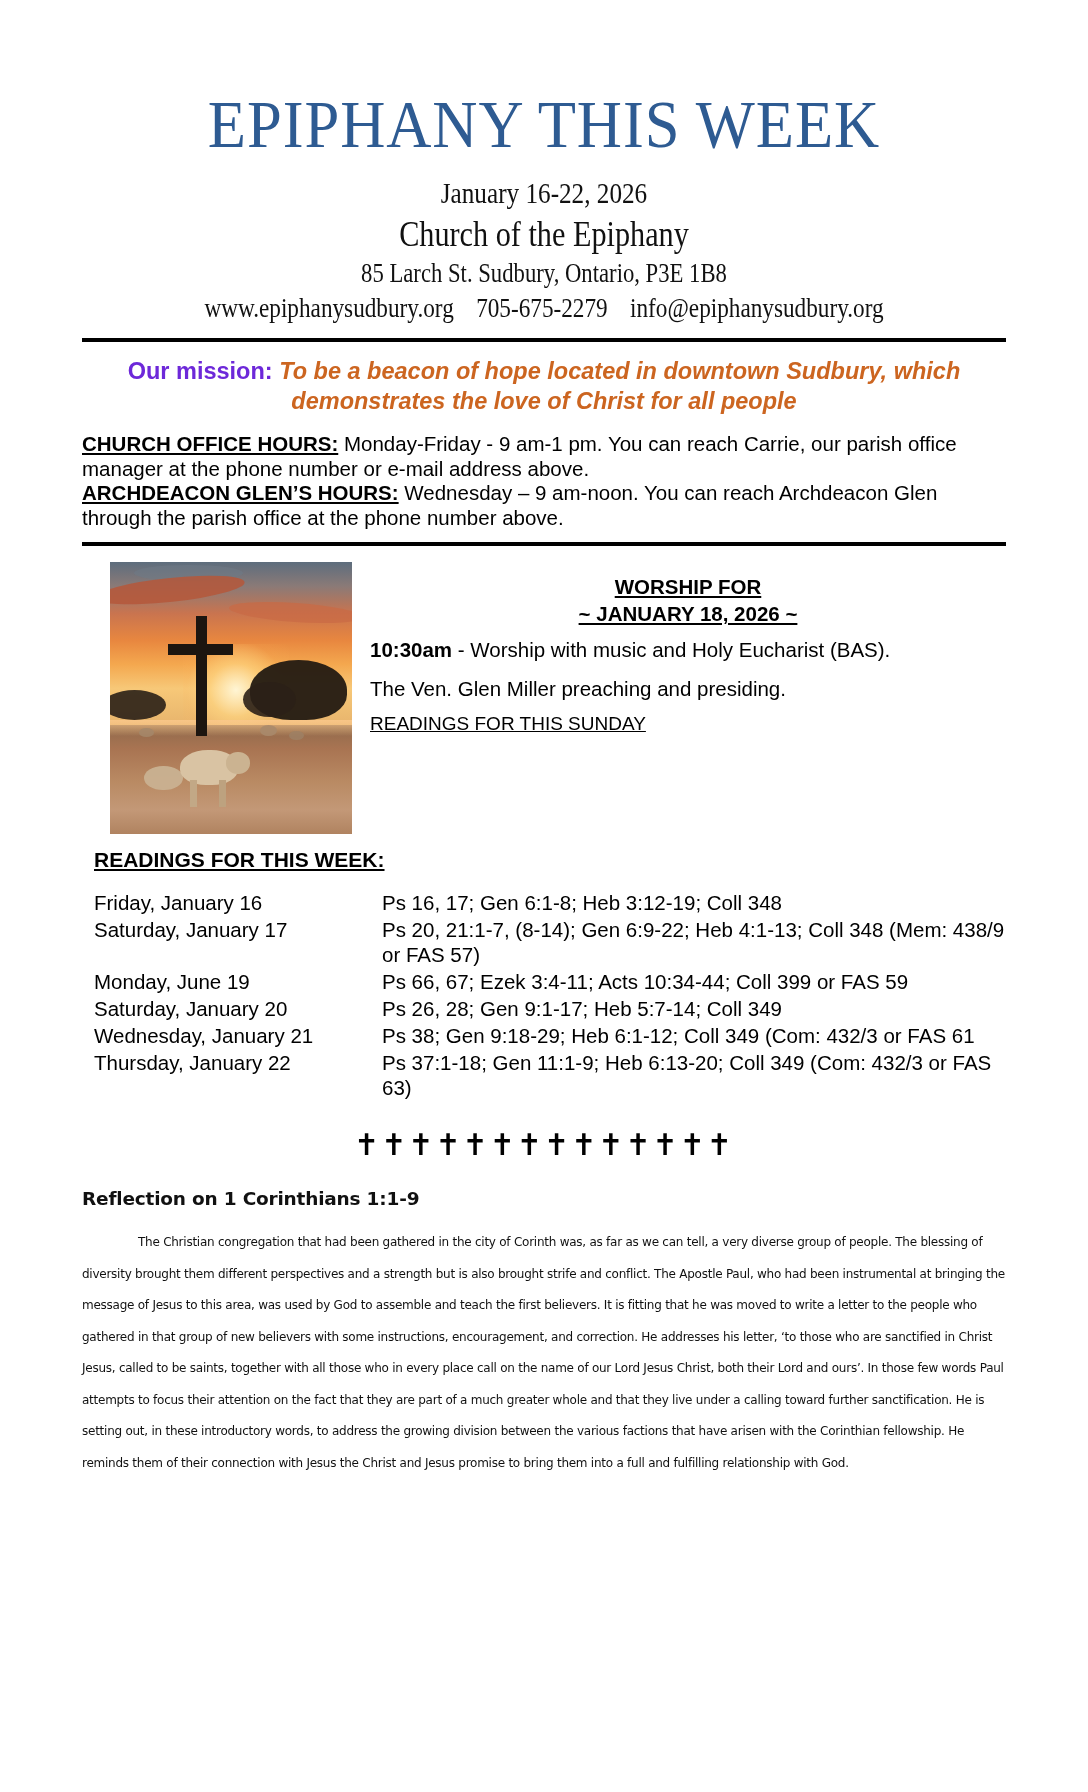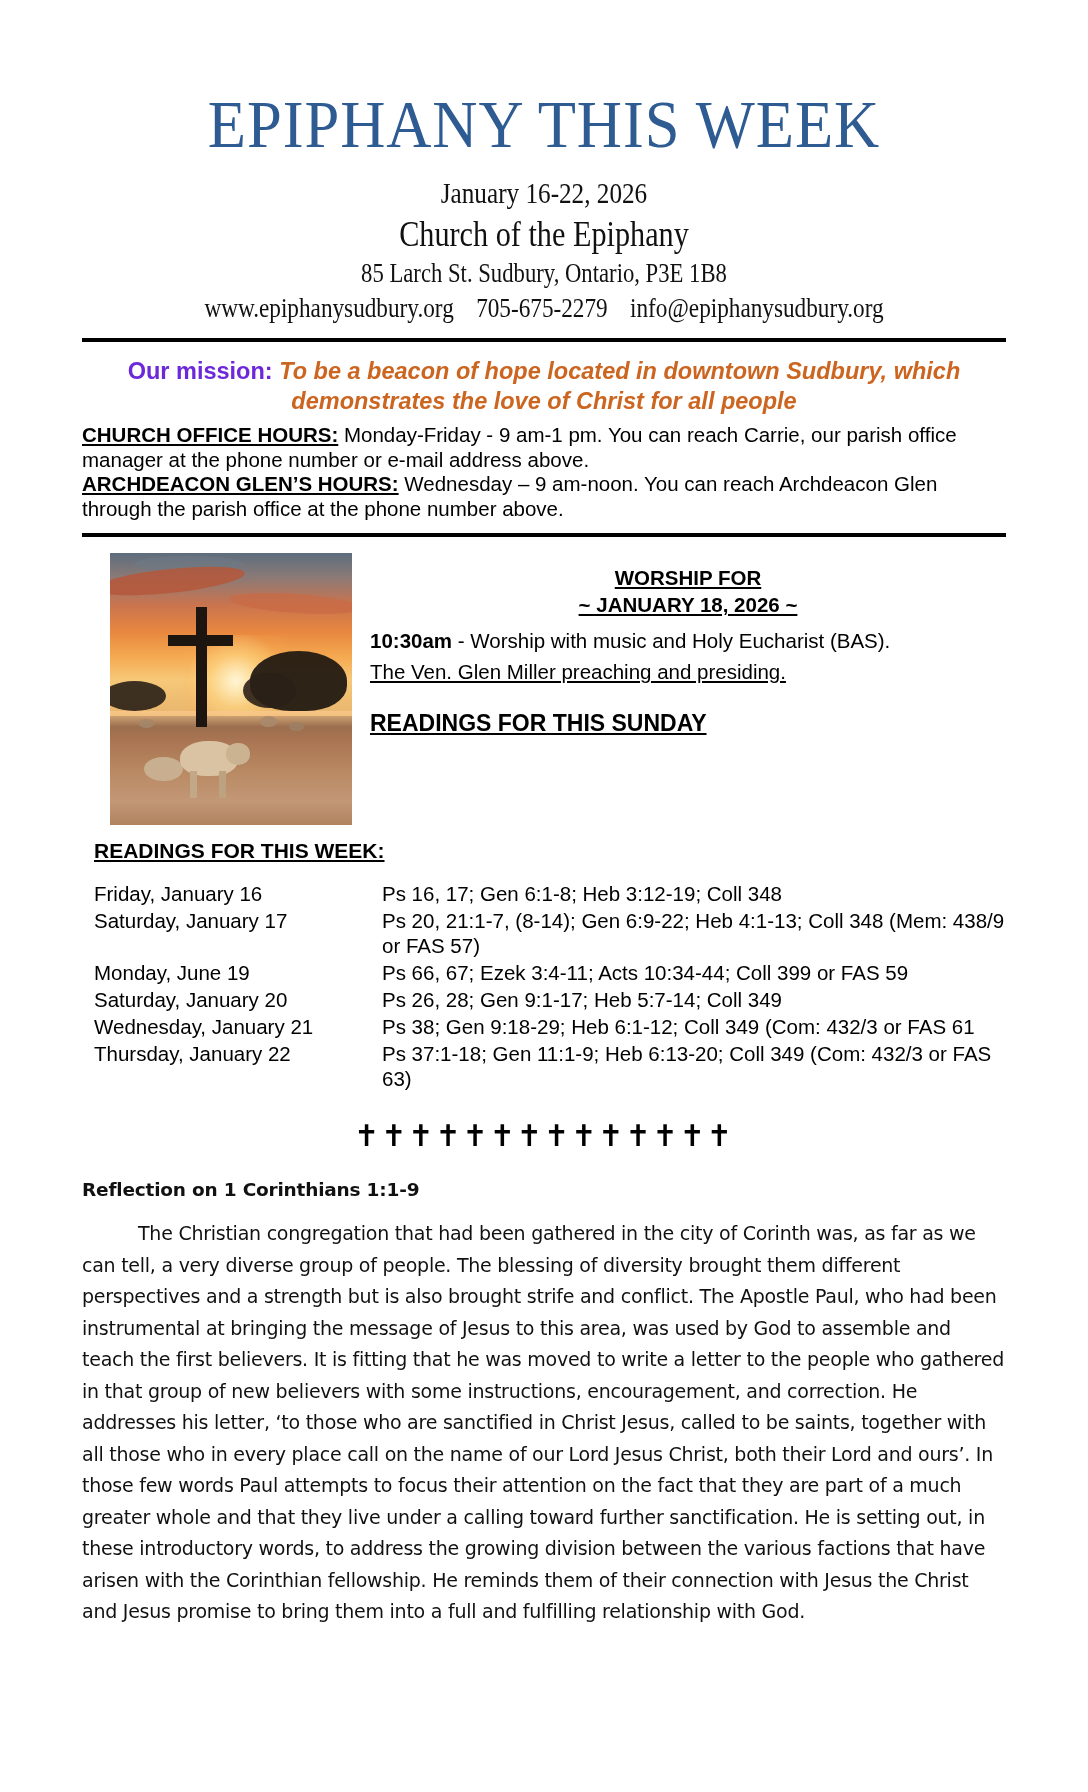--- a/index.html
+++ b/index.html
@@ -87,21 +87,21 @@
     padding: 0 6px;
   }
   .mission .label { color: #6d28d9; font-style: normal; }
   .mission .text {
     color: #cc6520;
     font-style: italic;
   }
 
   
   .hours {
-    margin-top: 7px;
+    margin-top: 16px;
     font-size: 20.5px;
     line-height: 24.5px;
     text-align: left;
   }
   .hours .hdr { font-weight: bold; text-decoration: underline; }
   .hours p { margin: 0; }
 
   
   .worship-row {
     display: flex;
@@ -214,26 +214,26 @@
   .worship-head {
     text-align: center;
     font-weight: bold;
     font-size: 20.5px;
     line-height: 27px;
     margin-top: 11px;
   }
   .worship-head span { text-decoration: underline; }
   .worship-col p { margin: 0; }
   .worship-col .svc { margin-top: 10px; }
-  .worship-col .presider { margin-top: 6px; text-decoration: underline; }
+  .worship-col .presider { margin-top: 14px; }
   .readings-sunday-title {
-    margin-top: 27px;
-    font-weight: bold;
+    margin-top: 10px;
+    font-weight: normal;
     text-decoration: underline;
-    font-size: 23px;
+    font-size: 19px;
   }
 
   
   .week-section { margin-top: 14px; }
   .week-title {
     font-weight: bold;
     text-decoration: underline;
     font-size: 21px;
     margin-left: 12px;
   }
@@ -266,21 +266,21 @@
     font-family: "DejaVu Sans", sans-serif;
     color: #111;
   }
   .reflection h2 {
     font-size: 18.5px;
     font-weight: bold;
     margin: 0 0 18px 0;
     letter-spacing: -0.2px;
   }
   .reflection p {
-    font-size: 19px;
+    font-size: 12px;
     line-height: 31.5px;
     margin: 0;
     text-align: left;
     text-indent: 56px;
     letter-spacing: -0.25px;
   }
 </style>
 </head>
 <body>
 

